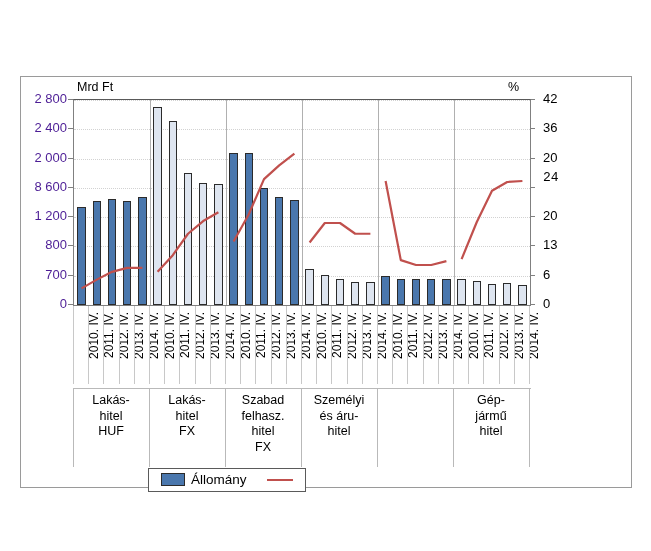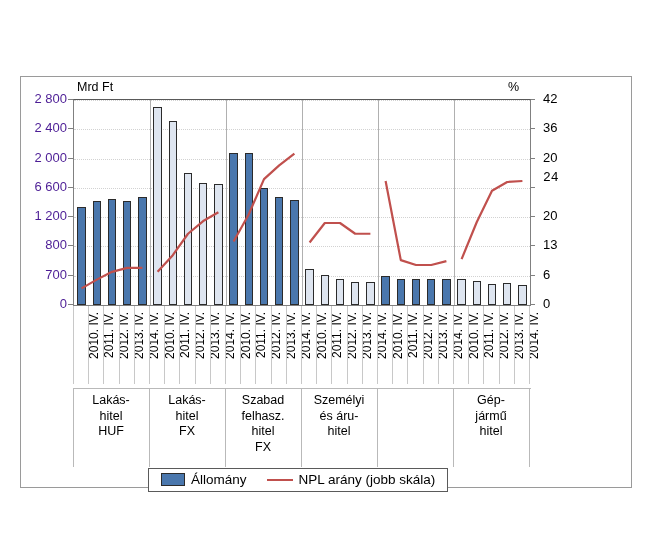--- a/index.html
+++ b/index.html
@@ -152,21 +152,21 @@
 
     <div id="yticks-left">
         <div class="ytick" style="left: 0px; top: 219px;">0</div>
         <div class="tickmark" style="left: 47px; top: 227px;"></div>
         <div class="ytick" style="left: 0px; top: 189.714px;">700</div>
         <div class="tickmark" style="left: 47px; top: 197.714px;"></div>
         <div class="ytick" style="left: 0px; top: 160.429px;">800</div>
         <div class="tickmark" style="left: 47px; top: 168.429px;"></div>
         <div class="ytick" style="left: 0px; top: 131.143px;">1 200</div>
         <div class="tickmark" style="left: 47px; top: 139.143px;"></div>
-        <div class="ytick" style="left: 0px; top: 101.857px;">6 600</div>
+        <div class="ytick" style="left: 0px; top: 101.857px;">8 600</div>
         <div class="tickmark" style="left: 47px; top: 109.857px;"></div>
         <div class="ytick" style="left: 0px; top: 72.5714px;">2 000</div>
         <div class="tickmark" style="left: 47px; top: 80.5714px;"></div>
         <div class="ytick" style="left: 0px; top: 43.2857px;">2 400</div>
         <div class="tickmark" style="left: 47px; top: 51.2857px;"></div>
         <div class="ytick" style="left: 0px; top: 14px;">2 800</div>
         <div class="tickmark" style="left: 47px; top: 22px;"></div>
       </div>
     <div id="yticks-right">
         <div class="ytick-r" style="left: 522px; top: 219px;">0</div>
@@ -375,18 +375,17 @@
 
   </div>
 
   <div class="legend">
     <div class="lg-item">
       <span class="lg-swatch"></span>
       <span>Állomány</span>
     </div>
     <div class="lg-item">
       <span class="lg-line"></span>
-      <span>NPL arány (jobb skála)</span>
     </div>
   </div>
 
 
 </div>
 
 </body></html>

